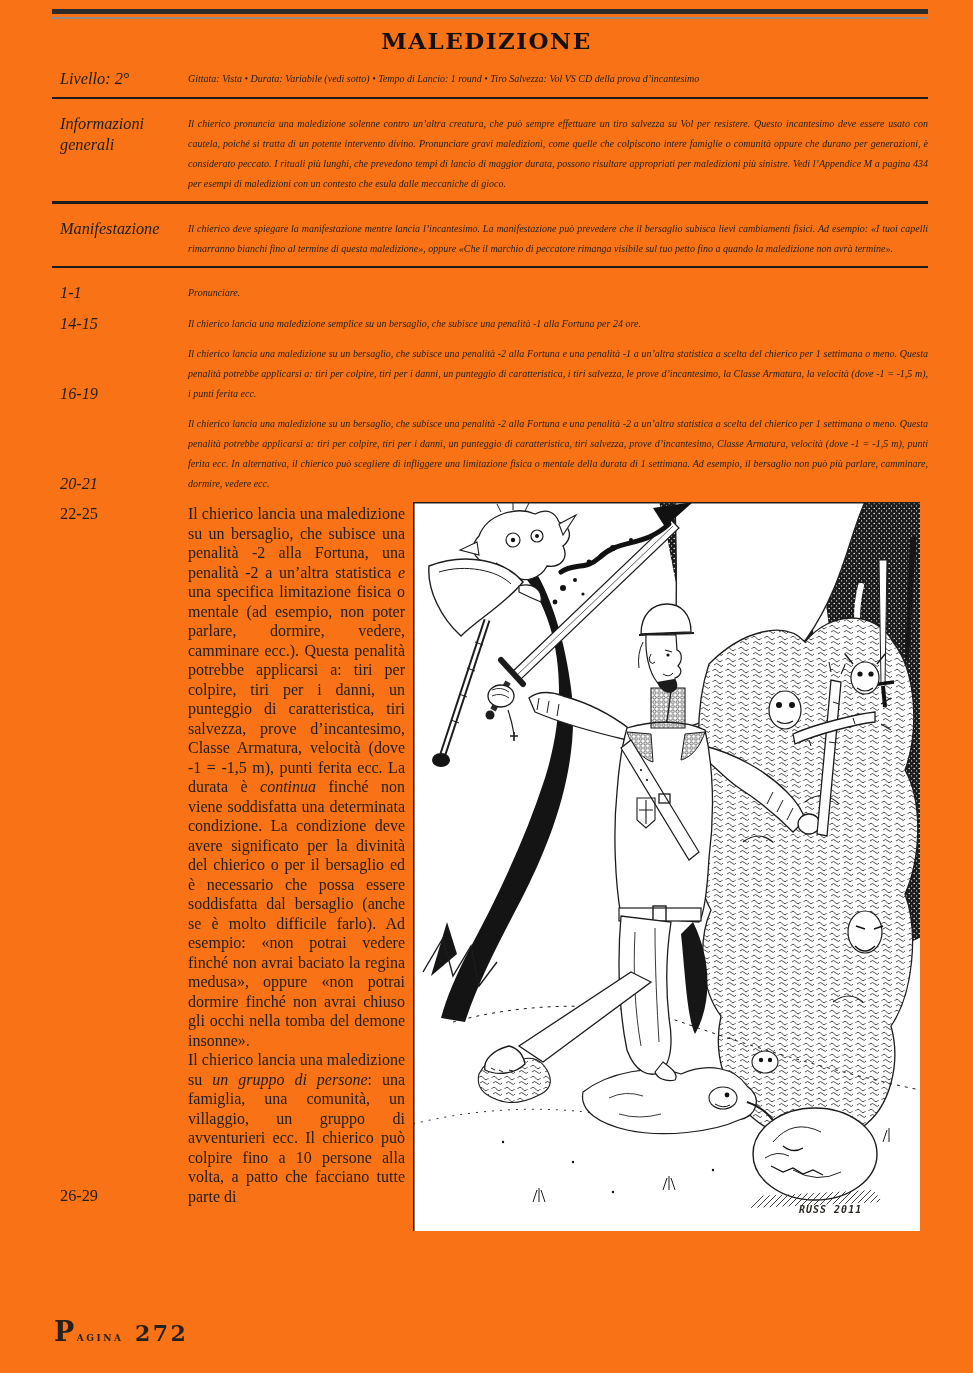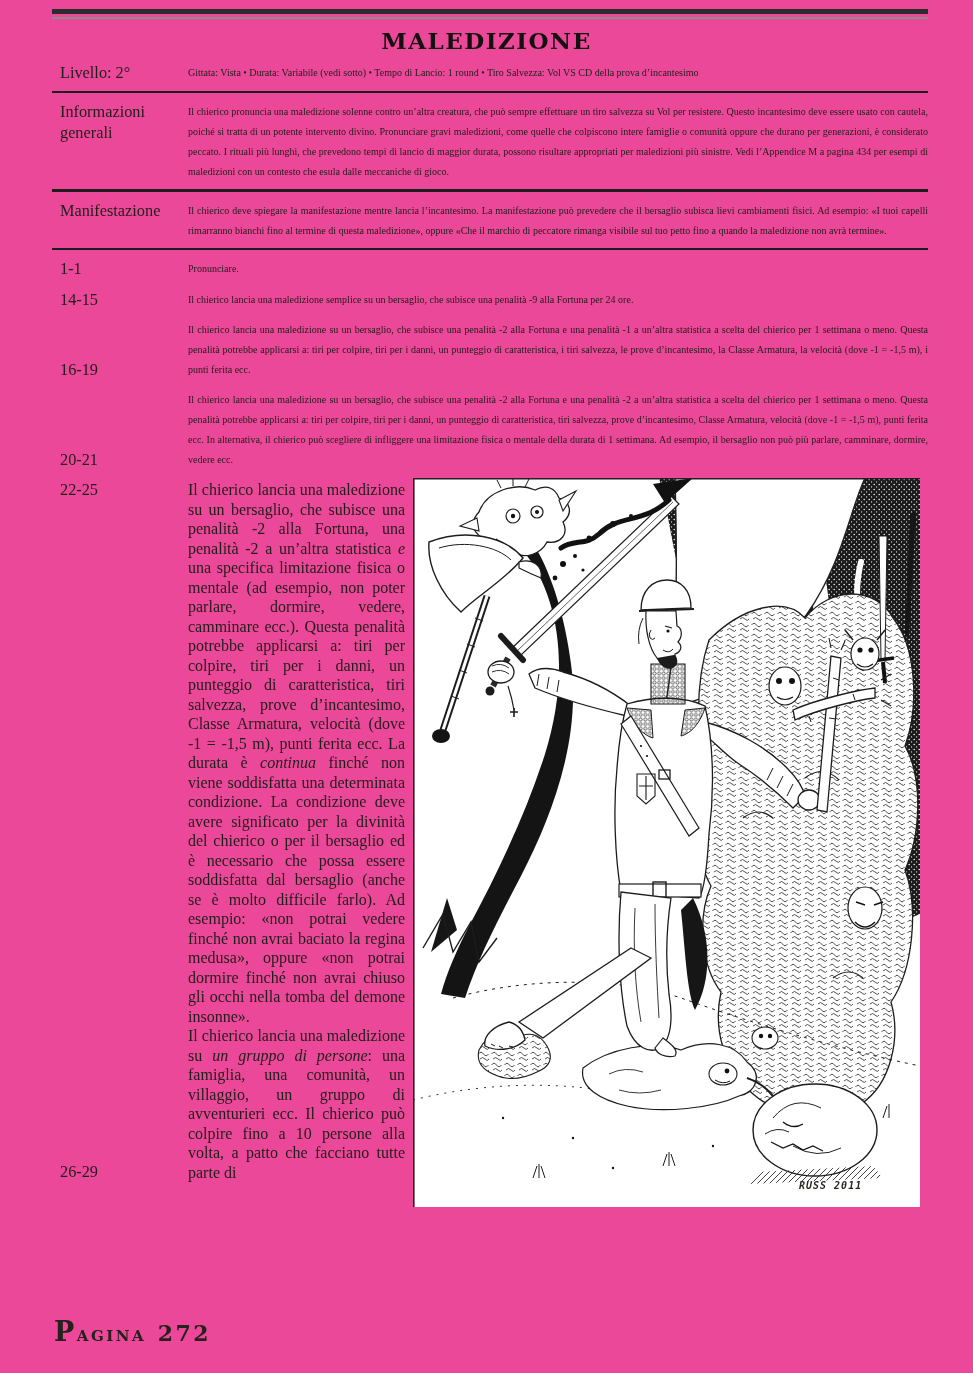--- a/index.html
+++ b/index.html
@@ -1,36 +1,36 @@
 <!DOCTYPE html>
 <html lang="it"><head>
 <meta charset="utf-8">
 <style>
   html,body{margin:0;padding:0;background:#ffffff;}
   .page{
     position:relative;
     width:973px;height:1373px;
-    background:#ec4899;
+    background:#f97316;
     font-family:"Liberation Serif","DejaVu Serif",serif;
     color:#201d1a;
     overflow:hidden;
   }
   .rule-thick{margin:9px 45px 0 52px;height:5px;background:#2c2c2c;}
   .rule-thin{margin:3px 45px 0 52px;height:2px;background:#8d8d8d;}
   .title{
     margin:8px 0 0 0;
     text-align:center;
     font-family:"DejaVu Serif","Liberation Serif",serif;
     font-weight:bold;
     font-size:23px;
     letter-spacing:1.5px;
     color:#141210;
   }
   .hr{margin:7px 45px 6px 52px;height:2.5px;background:#1c1c1c;}
-  .rows{margin-top:9px;}
+  .rows{margin-top:15px;font-style:italic;}
   .row{display:flex;align-items:flex-start;}
   .rows-gap .row + .row{margin-top:10px;align-items:flex-end;}
   .lab{
     flex:0 0 128px;
     margin-left:60px;
     font-size:16.3px;line-height:20.5px;
   }
   .txt{
     width:740px;
     font-size:10px;line-height:20px;
@@ -49,21 +49,21 @@
   }
   .footer{
     position:absolute;left:54px;top:1316px;
     font-family:"DejaVu Serif","Liberation Serif",serif;
     font-weight:bold;color:#26211d;
     white-space:nowrap;
   }
   .pg-label{
     display:inline-block;
     font-variant:small-caps;
-    font-size:21px;letter-spacing:2.5px;
+    font-size:13px;letter-spacing:2.5px;
   }
   .pg-label::first-letter{font-size:27px;}
   .pg-num{font-size:22px;letter-spacing:2.5px;margin-left:6px;}
 </style>
 </head>
 <body>
 
 <div class="page">
 
   <div class="rule-thick"></div>
@@ -92,21 +92,21 @@
       </div>
     </div>
   <div class="hr"></div>
   <div class="rows rows-gap">
       <div class="row">
         <div class="lab">1-1</div>
         <div class="txt"><span>Pronunciare.</span></div>
       </div>
       <div class="row">
         <div class="lab">14-15</div>
-        <div class="txt"><span>Il chierico lancia una maledizione semplice su un bersaglio, che subisce una penalità -9 alla Fortuna per 24 ore.</span></div>
+        <div class="txt"><span>Il chierico lancia una maledizione semplice su un bersaglio, che subisce una penalità -1 alla Fortuna per 24 ore.</span></div>
       </div>
       <div class="row">
         <div class="lab">16-19</div>
         <div class="txt"><span>Il chierico lancia una maledizione su un bersaglio, che subisce una penalità -2 alla Fortuna e una penalità -1 a un’altra statistica a scelta del chierico per 1 settimana o meno. Questa penalità potrebbe applicarsi a: tiri per colpire, tiri per i danni, un punteggio di caratteristica, i tiri salvezza, le prove d’incantesimo, la Classe Armatura, la velocità (dove -1 = -1,5 m), i punti ferita ecc.</span></div>
       </div>
       <div class="row">
         <div class="lab">20-21</div>
         <div class="txt"><span>Il chierico lancia una maledizione su un bersaglio, che subisce una penalità -2 alla Fortuna e una penalità -2 a un’altra statistica a scelta del chierico per 1 settimana o meno. Questa penalità potrebbe applicarsi a: tiri per colpire, tiri per i danni, un punteggio di caratteristica, tiri salvezza, prove d’incantesimo, Classe Armatura, velocità (dove -1 = -1,5 m), punti ferita ecc. In alternativa, il chierico può scegliere di infliggere una limitazione fisica o mentale della durata di 1 settimana. Ad esempio, il bersaglio non può più parlare, camminare, dormire, vedere ecc.</span></div>
       </div>
     </div>

